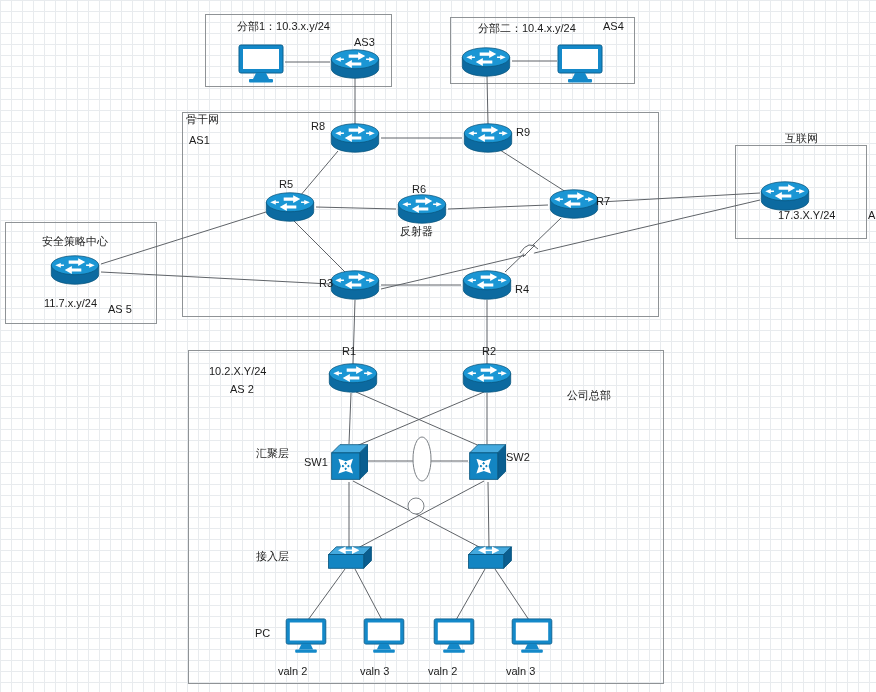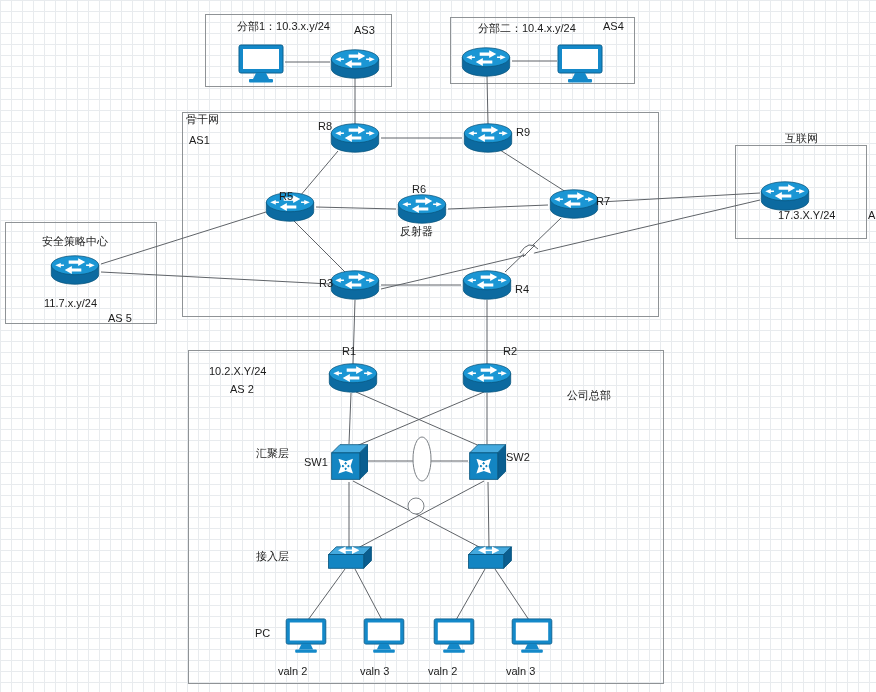--- a/index.html
+++ b/index.html
@@ -184,50 +184,50 @@
       <use href="#sym-monitor"></use>
     </svg>
   <svg class="ic" style="left:433px;top:618px" width="42" height="36">
       <use href="#sym-monitor"></use>
     </svg>
   <svg class="ic" style="left:511px;top:618px" width="42" height="36">
       <use href="#sym-monitor"></use>
     </svg>
 
   <div class="lbl" style="left:237px;top:20px">分部1：10.3.x.y/24</div>
-  <div class="lbl" style="left:354px;top:24px">AS3</div>
+  <div class="lbl" style="left:354px;top:36px">AS3</div>
   <div class="lbl" style="left:478px;top:22px">分部二：10.4.x.y/24</div>
   <div class="lbl" style="left:603px;top:20px">AS4</div>
 
   <div class="lbl" style="left:186px;top:113px">骨干网</div>
   <div class="lbl" style="left:189px;top:134px">AS1</div>
 
-  <div class="lbl" style="left:318px;top:120px">R8</div>
+  <div class="lbl" style="left:311px;top:120px">R8</div>
   <div class="lbl" style="left:516px;top:126px">R9</div>
-  <div class="lbl" style="left:279px;top:190px">R5</div>
+  <div class="lbl" style="left:279px;top:178px">R5</div>
   <div class="lbl" style="left:412px;top:183px">R6</div>
   <div class="lbl" style="left:400px;top:225px">反射器</div>
   <div class="lbl" style="left:596px;top:195px">R7</div>
   <div class="lbl" style="left:319px;top:277px">R3</div>
   <div class="lbl" style="left:515px;top:283px">R4</div>
 
   <div class="lbl" style="left:785px;top:132px">互联网</div>
   <div class="lbl" style="left:778px;top:209px">17.3.X.Y/24</div>
   <div class="lbl" style="left:868px;top:209px">AS6</div>
 
   <div class="lbl" style="left:42px;top:235px">安全策略中心</div>
   <div class="lbl" style="left:44px;top:297px">11.7.x.y/24</div>
-  <div class="lbl" style="left:108px;top:312px">AS 5</div>
+  <div class="lbl" style="left:108px;top:303px">AS 5</div>
 
   <div class="lbl" style="left:209px;top:365px">10.2.X.Y/24</div>
   <div class="lbl" style="left:230px;top:383px">AS 2</div>
   <div class="lbl" style="left:567px;top:389px">公司总部</div>
 
   <div class="lbl" style="left:342px;top:345px">R1</div>
-  <div class="lbl" style="left:503px;top:345px">R2</div>
+  <div class="lbl" style="left:482px;top:345px">R2</div>
 
   <div class="lbl" style="left:256px;top:447px">汇聚层</div>
   <div class="lbl" style="left:304px;top:456px">SW1</div>
   <div class="lbl" style="left:506px;top:451px">SW2</div>
 
   <div class="lbl" style="left:256px;top:550px">接入层</div>
   <div class="lbl" style="left:255px;top:627px">PC</div>
 
   <div class="lbl" style="left:278px;top:665px">valn 2</div>
   <div class="lbl" style="left:360px;top:665px">valn 3</div>

